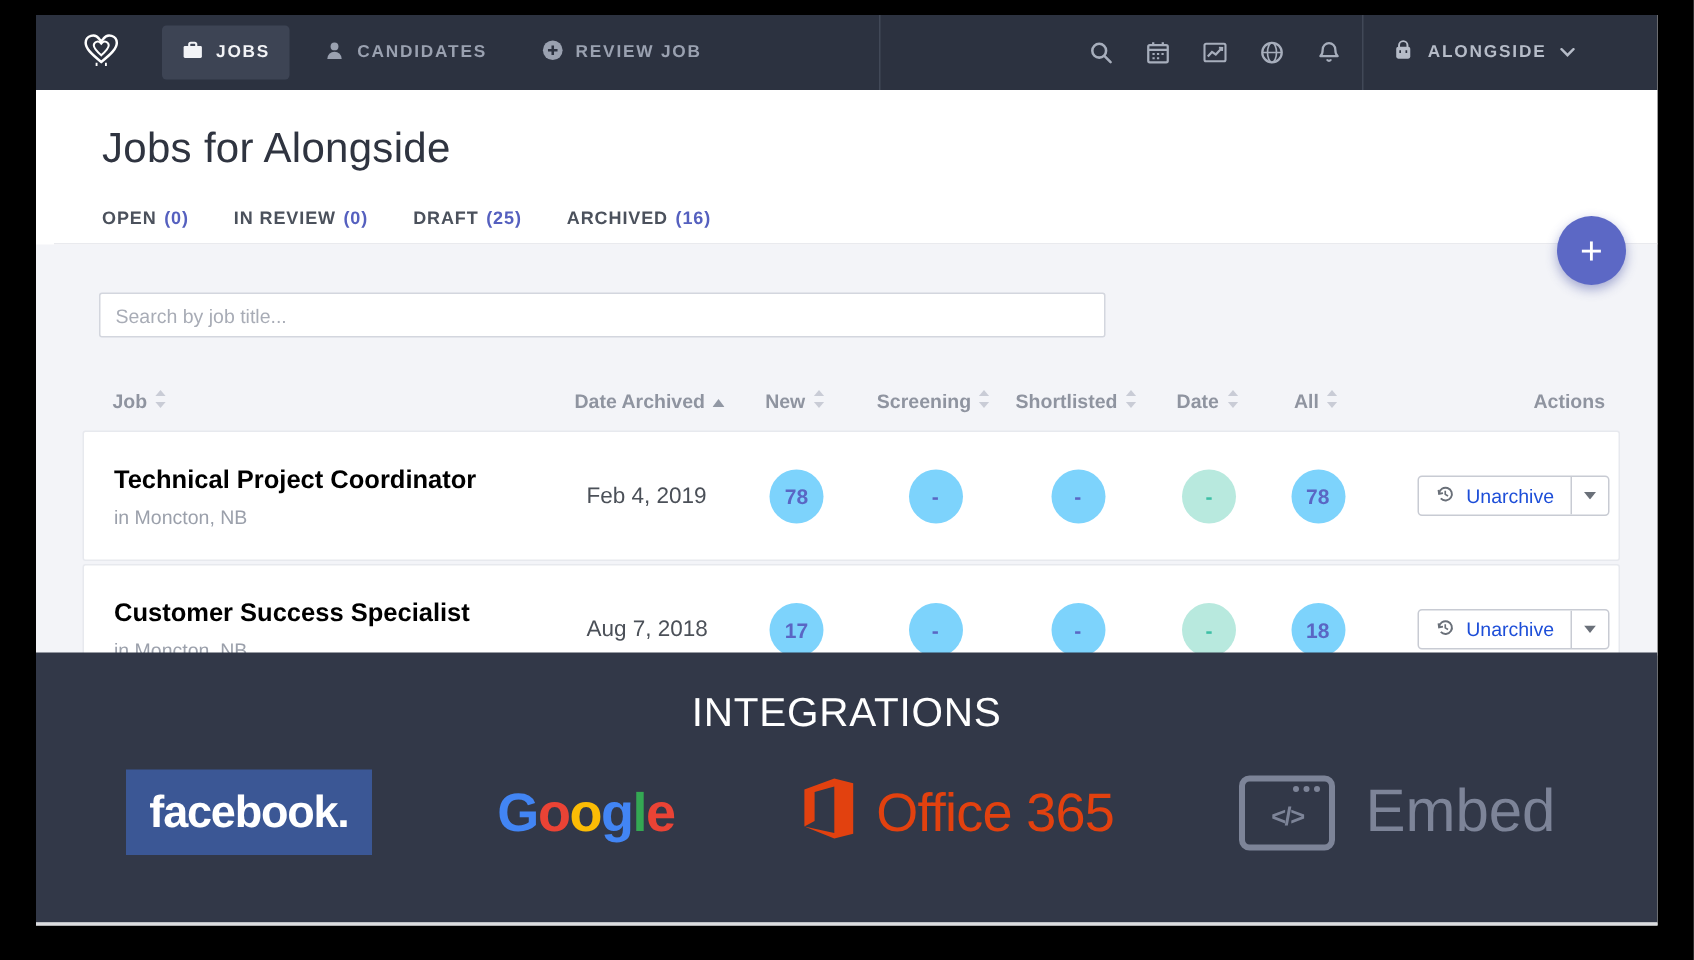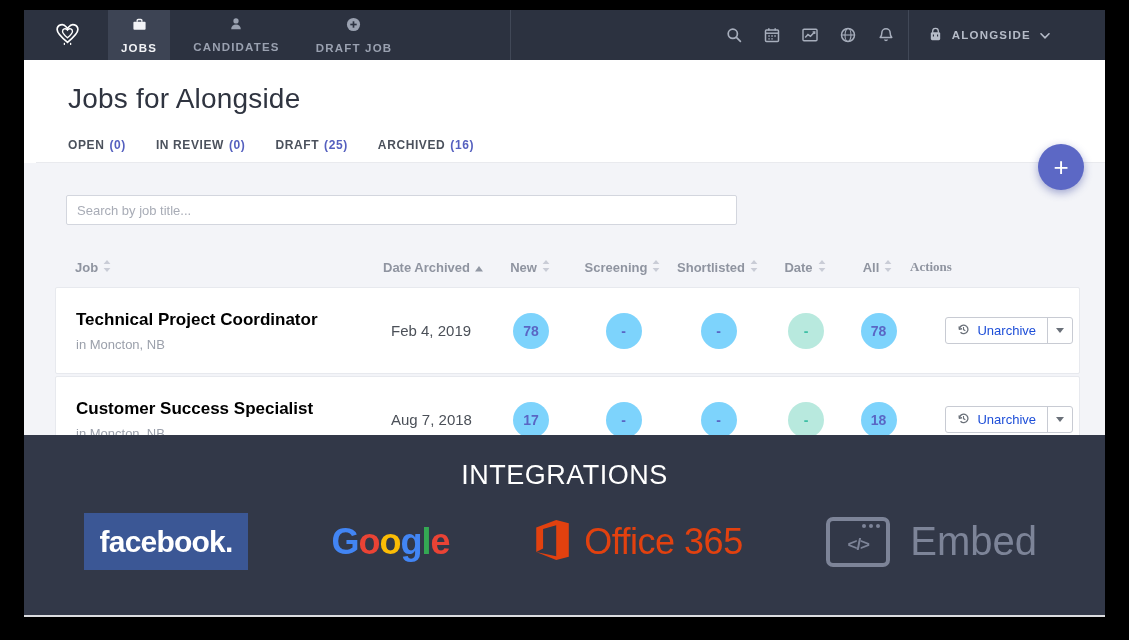--- a/index.html
+++ b/index.html
@@ -4,21 +4,21 @@
 <style>
   * { margin:0; padding:0; box-sizing:border-box; }
   html,body { width:1129px; height:640px; background:#000; font-family:"Liberation Sans","DejaVu Sans",sans-serif; }
   .stage { position:relative; width:1129px; height:640px; background:#000; overflow:hidden; }
   .app { position:absolute; left:24px; top:10px; width:1081px; height:607px; background:#fff; border-bottom:2px solid #dcdde0; overflow:hidden; }
 
   
   .navbar { position:absolute; top:0; left:0; right:0; height:50px; background:#2c3240; display:flex; align-items:center; padding:0 55px 0 30px; }
   .brand { display:flex; align-items:center; margin-right:27px; }
   .nav-items { display:flex; align-items:center; gap:10px; }
-  .nav-item { display:flex; align-items:center; gap:8px; color:#9aa1b0; font-size:11.5px; font-weight:bold; letter-spacing:1.2px; padding:9px 13px; border-radius:3px; cursor:pointer; white-space:nowrap;flex-direction:column; }
+  .nav-item { display:flex; align-items:center; gap:8px; color:#9aa1b0; font-size:11.5px; font-weight:bold; letter-spacing:1.2px; padding:9px 13px; border-radius:3px; cursor:pointer; white-space:nowrap; }
   .nav-item.active { background:#3d4454; color:#f2f3f6; }
   .nav-divider { width:1px; height:50px; background:#414857; margin-left:105px; }
   .nav-right { margin-left:auto; display:flex; align-items:center; }
   .nav-icons { display:flex; align-items:center; gap:22px; color:#a7aebc; }
   .nav-icon { width:16px; height:16px; display:flex; align-items:center; justify-content:center; cursor:pointer; }
   .nav-right .nav-divider2 { width:1px; height:50px; background:#414857; margin:0 19px 0 14px; }
   .account { display:flex; align-items:center; gap:9px; color:#b6bcc8; font-size:11.5px; font-weight:bold; letter-spacing:1.2px; cursor:pointer; }
 
   
   .page-head { position:absolute; top:50px; left:12px; right:0; height:103px; background:#fff; border-bottom:1px solid #e9eaee; padding:23px 0 0 32px; }
@@ -33,21 +33,21 @@
   .search-input { position:absolute; left:42px; top:32px; width:671px; height:30px; border:1px solid #d3d6de; border-radius:2px; background:#fff; font-size:13px; color:#a21caf; padding:0 10px; font-family:inherit; }
   .search-input::placeholder { color:#a8acb6; }
 
   .table { position:absolute; left:31px; top:90px; width:1025px; }
   .thead, .trow { display:grid; grid-template-columns:315px 115px 90px 95px 95px 80px 65px 1fr; align-items:center; }
   .thead { height:28px; margin-bottom:6px; }
   .th { font-size:13px; font-weight:bold; color:#8f94a0; display:flex; align-items:center; gap:5px; }
   .th.c { justify-content:center; }
   .th.left-pad { padding-left:20px; }
   .th.date-pad { padding-left:13px; }
-  .th.right { justify-content:flex-start; padding-right:10px;font-family:Liberation Serif, serif; }
+  .th.right { justify-content:flex-end; padding-right:10px; }
 
   .trow { background:#fff; border:1px solid #e7e9ee; border-radius:2px; height:87px; margin-bottom:2px; }
   .cell-job { padding-left:20px; }
   .job-title { font-size:17px; font-weight:bold; color:#000000; }
   .job-loc { font-size:13px; color:#9ba0ab; margin-top:7px; }
   .cell-date { padding-left:20px; font-size:15px; color:#4b5058; }
   .cell-c { display:flex; justify-content:center; }
   .badge { width:36px; height:36px; border-radius:50%; background:#7dd3fc; color:#5a66c4; font-size:14px; font-weight:bold; display:flex; align-items:center; justify-content:center; }
   .badge.teal { background:#b8e9de; color:#3dbfa5; }
   .cell-actions { display:flex; justify-content:flex-end; padding-right:6px; }
@@ -110,21 +110,21 @@
           <span>CANDIDATES</span>
         </div>
         <div class="nav-item">
           <span class="nav-ic">
             <svg viewBox="0 0 16 16" width="15" height="15">
                 <circle cx="8" cy="8" r="7" fill="currentColor"></circle>
                 <line x1="8" y1="4.6" x2="8" y2="11.4" stroke="#2c3240" stroke-width="1.8"></line>
                 <line x1="4.6" y1="8" x2="11.4" y2="8" stroke="#2c3240" stroke-width="1.8"></line>
               </svg>
           </span>
-          <span>DRAFT JOB</span>
+          <span>REVIEW JOB</span>
         </div>
       </div>
       <div class="nav-divider"></div>
       <div class="nav-right">
         <div class="nav-icons">
           <span class="nav-icon">
             <svg viewBox="0 0 16 16" width="16" height="16">
                 <circle cx="6.8" cy="6.8" r="4.6" fill="none" stroke="currentColor" stroke-width="1.7"></circle>
                 <line x1="10.4" y1="10.4" x2="14.4" y2="14.4" stroke="currentColor" stroke-width="1.7" stroke-linecap="round"></line>
               </svg>

